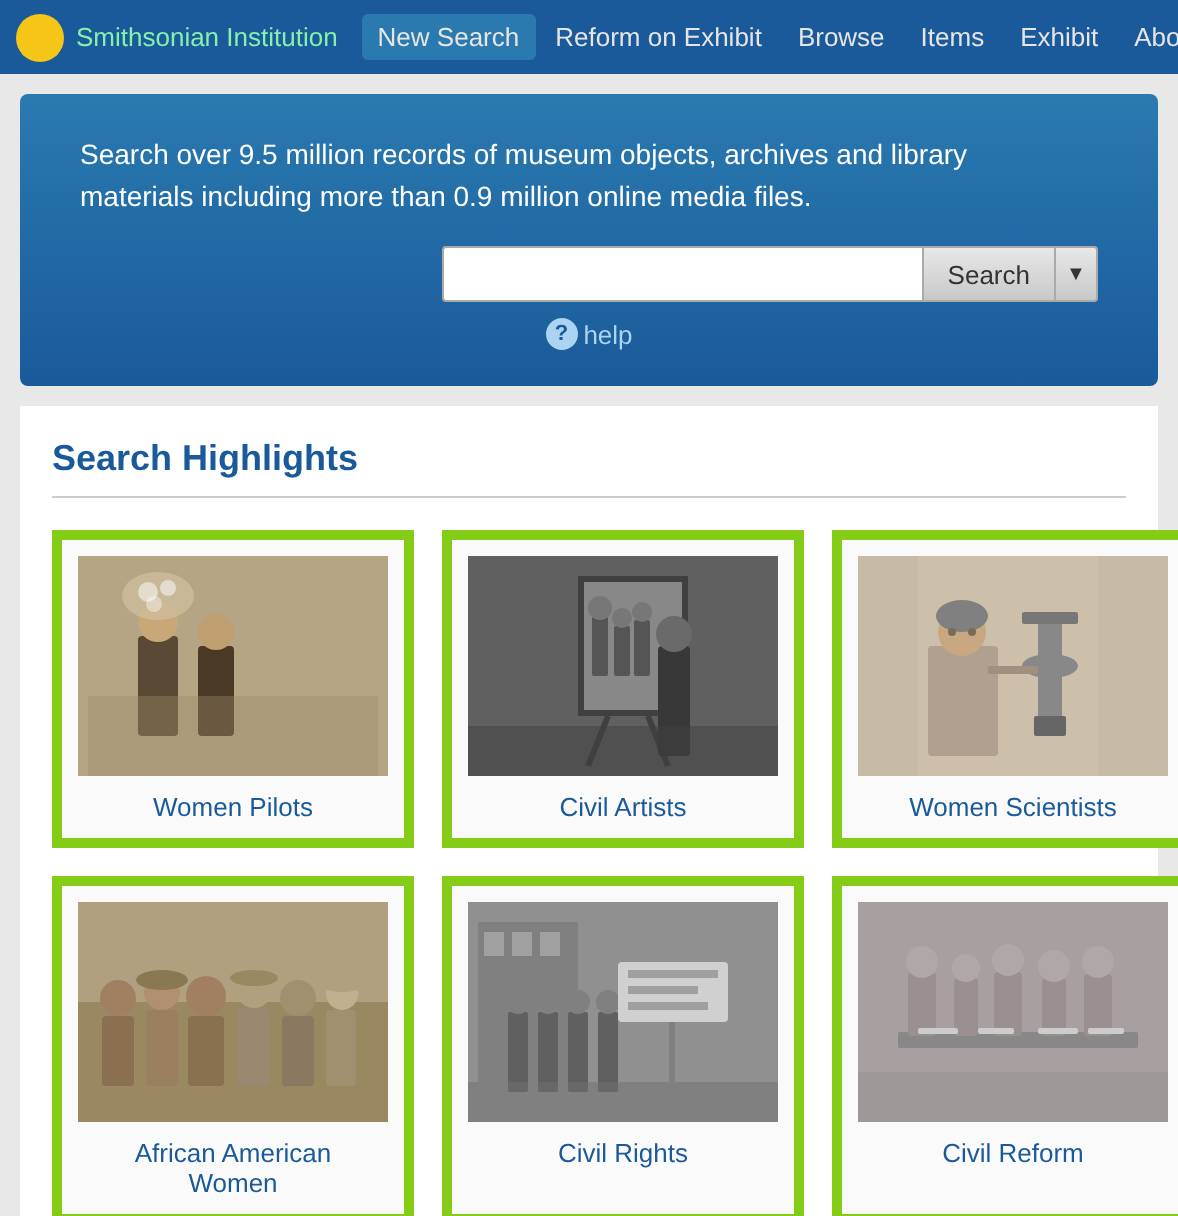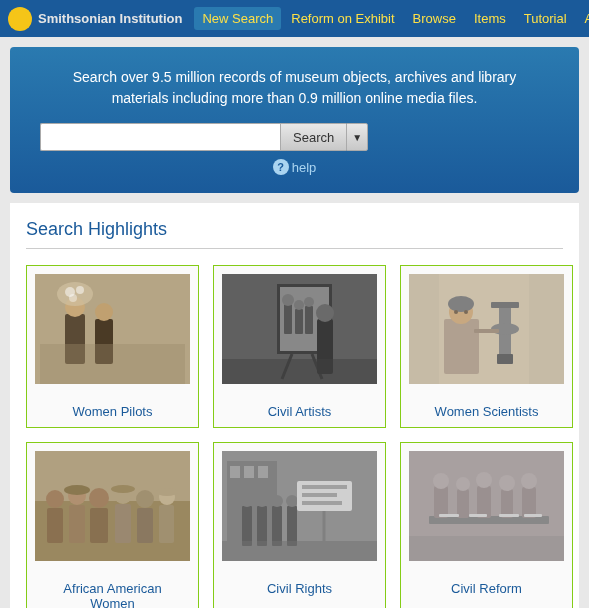--- a/index.html
+++ b/index.html
@@ -21,57 +21,57 @@
     }
     #logo-sun {
       width: 24px;
       height: 24px;
       background: #f5c518;
       border-radius: 50%;
       position: relative;
       flex-shrink: 0;
     }
     #logo-text {
+      color: #86efac;
+      font-size: 13px;
+      font-weight: normal;
+      white-space: nowrap;
+    }
+    #nav {
+      display: flex;
+      align-items: center;
+      gap: 2px;
+    }
+    .nav-item {
       color: #e5e5e5;
-      font-size: 13px;
-      font-weight: bold;
-      white-space: nowrap;
-    }
-    #nav {
-      display: flex;
-      align-items: center;
-      gap: 2px;
-    }
-    .nav-item {
-      color: #fde047;
       font-size: 13px;
       padding: 4px 8px;
       cursor: pointer;
       white-space: nowrap;
       border-radius: 3px;
     }
     .nav-item.active { background: #2a7ab0; }
 
     
     #search-banner {
       background: linear-gradient(180deg, #2a7ab0 0%, #1a5a9a 100%);
       padding: 20px 30px 18px 30px;
       margin: 10px;
       border-radius: 4px;
     }
     #banner-text {
       color: white;
       font-size: 14px;
-      text-align: center;
+      text-align: left;
       line-height: 1.5;
       margin-bottom: 14px;
     }
     #search-row {
       display: flex;
-      justify-content: flex-start;
+      justify-content: flex-end;
       align-items: center;
       gap: 0;
       margin-bottom: 6px;
     }
     #search-input {
       width: 240px;
       height: 28px;
       border: 1px solid #aaa;
       border-right: none;
       padding: 0 6px;
@@ -133,38 +133,37 @@
 
     
     #main {
       background: white;
       margin: 0 10px 10px 10px;
       padding: 16px 16px;
     }
     #highlights-title {
       color: #1a5a9a;
       font-size: 18px;
-      font-weight: normal;
+      font-weight: bold;
       border-bottom: 1px solid #ccc;
       padding-bottom: 8px;
       margin-bottom: 16px;
     }
     #grid {
       display: grid;
       grid-template-columns: repeat(3, 1fr);
       gap: 14px;
     }
     .grid-item {
       display: flex;
       flex-direction: column;
-      border: 1px solid #84cc16;
+      border: 5px solid #84cc16;
       background: #fafafa;
       padding: 8px;
       cursor: pointer;
-      gap: 12px;
     }
     .thumb {
       width: 155px;
       height: 110px;
       object-fit: cover;
       margin-bottom: 8px;
       background: #888;
       overflow: hidden;
       position: relative;
     }
@@ -220,21 +219,21 @@
         </g>
       </svg>
     </div>
     <span id="logo-text">Smithsonian Institution</span>
   </div>
   <nav id="nav">
     <div class="nav-item active">New Search</div>
     <div class="nav-item">Reform on Exhibit</div>
     <div class="nav-item">Browse</div>
     <div class="nav-item">Items</div>
-    <div class="nav-item">Tutorial</div>
+    <div class="nav-item">Exhibit</div>
     <div class="nav-item">About</div>
   </nav>
 </div>
 
 <div id="search-banner">
   <div id="banner-text">
     <span>Search over 9.5 million records of museum objects, archives and library</span><br>
     <span>materials including more than 0.9 million online media files.</span>
   </div>
   <div id="search-row">

